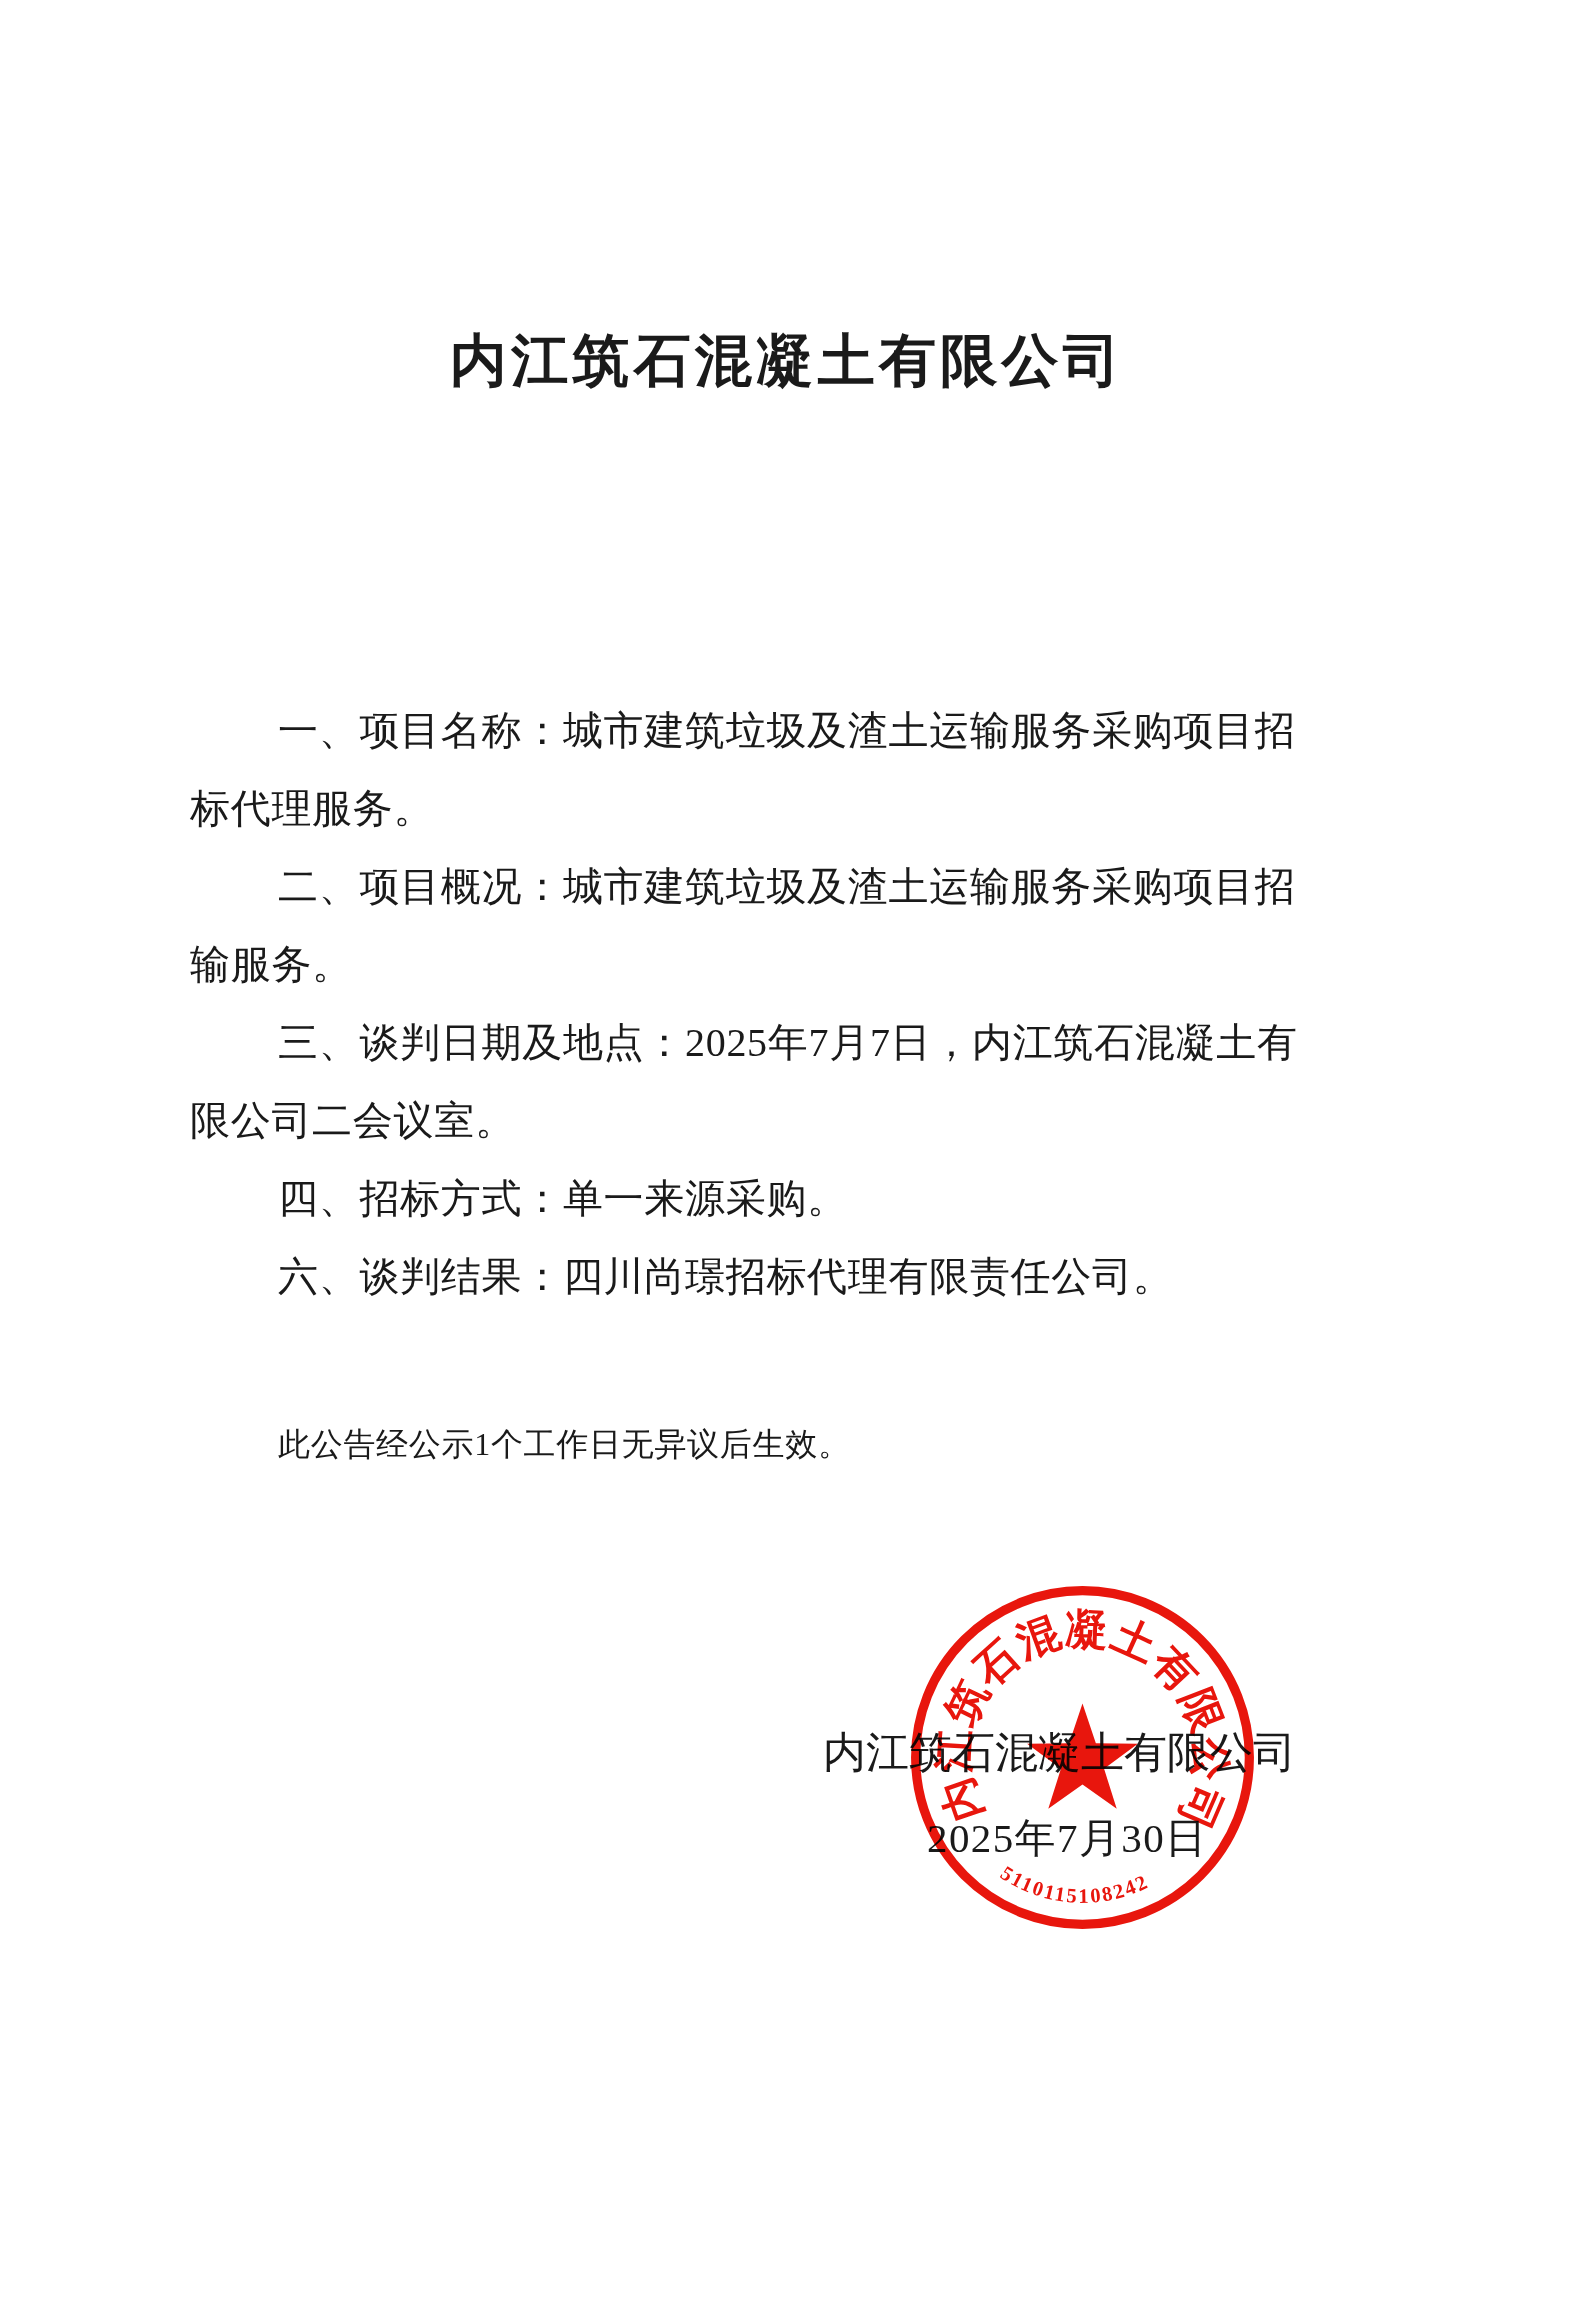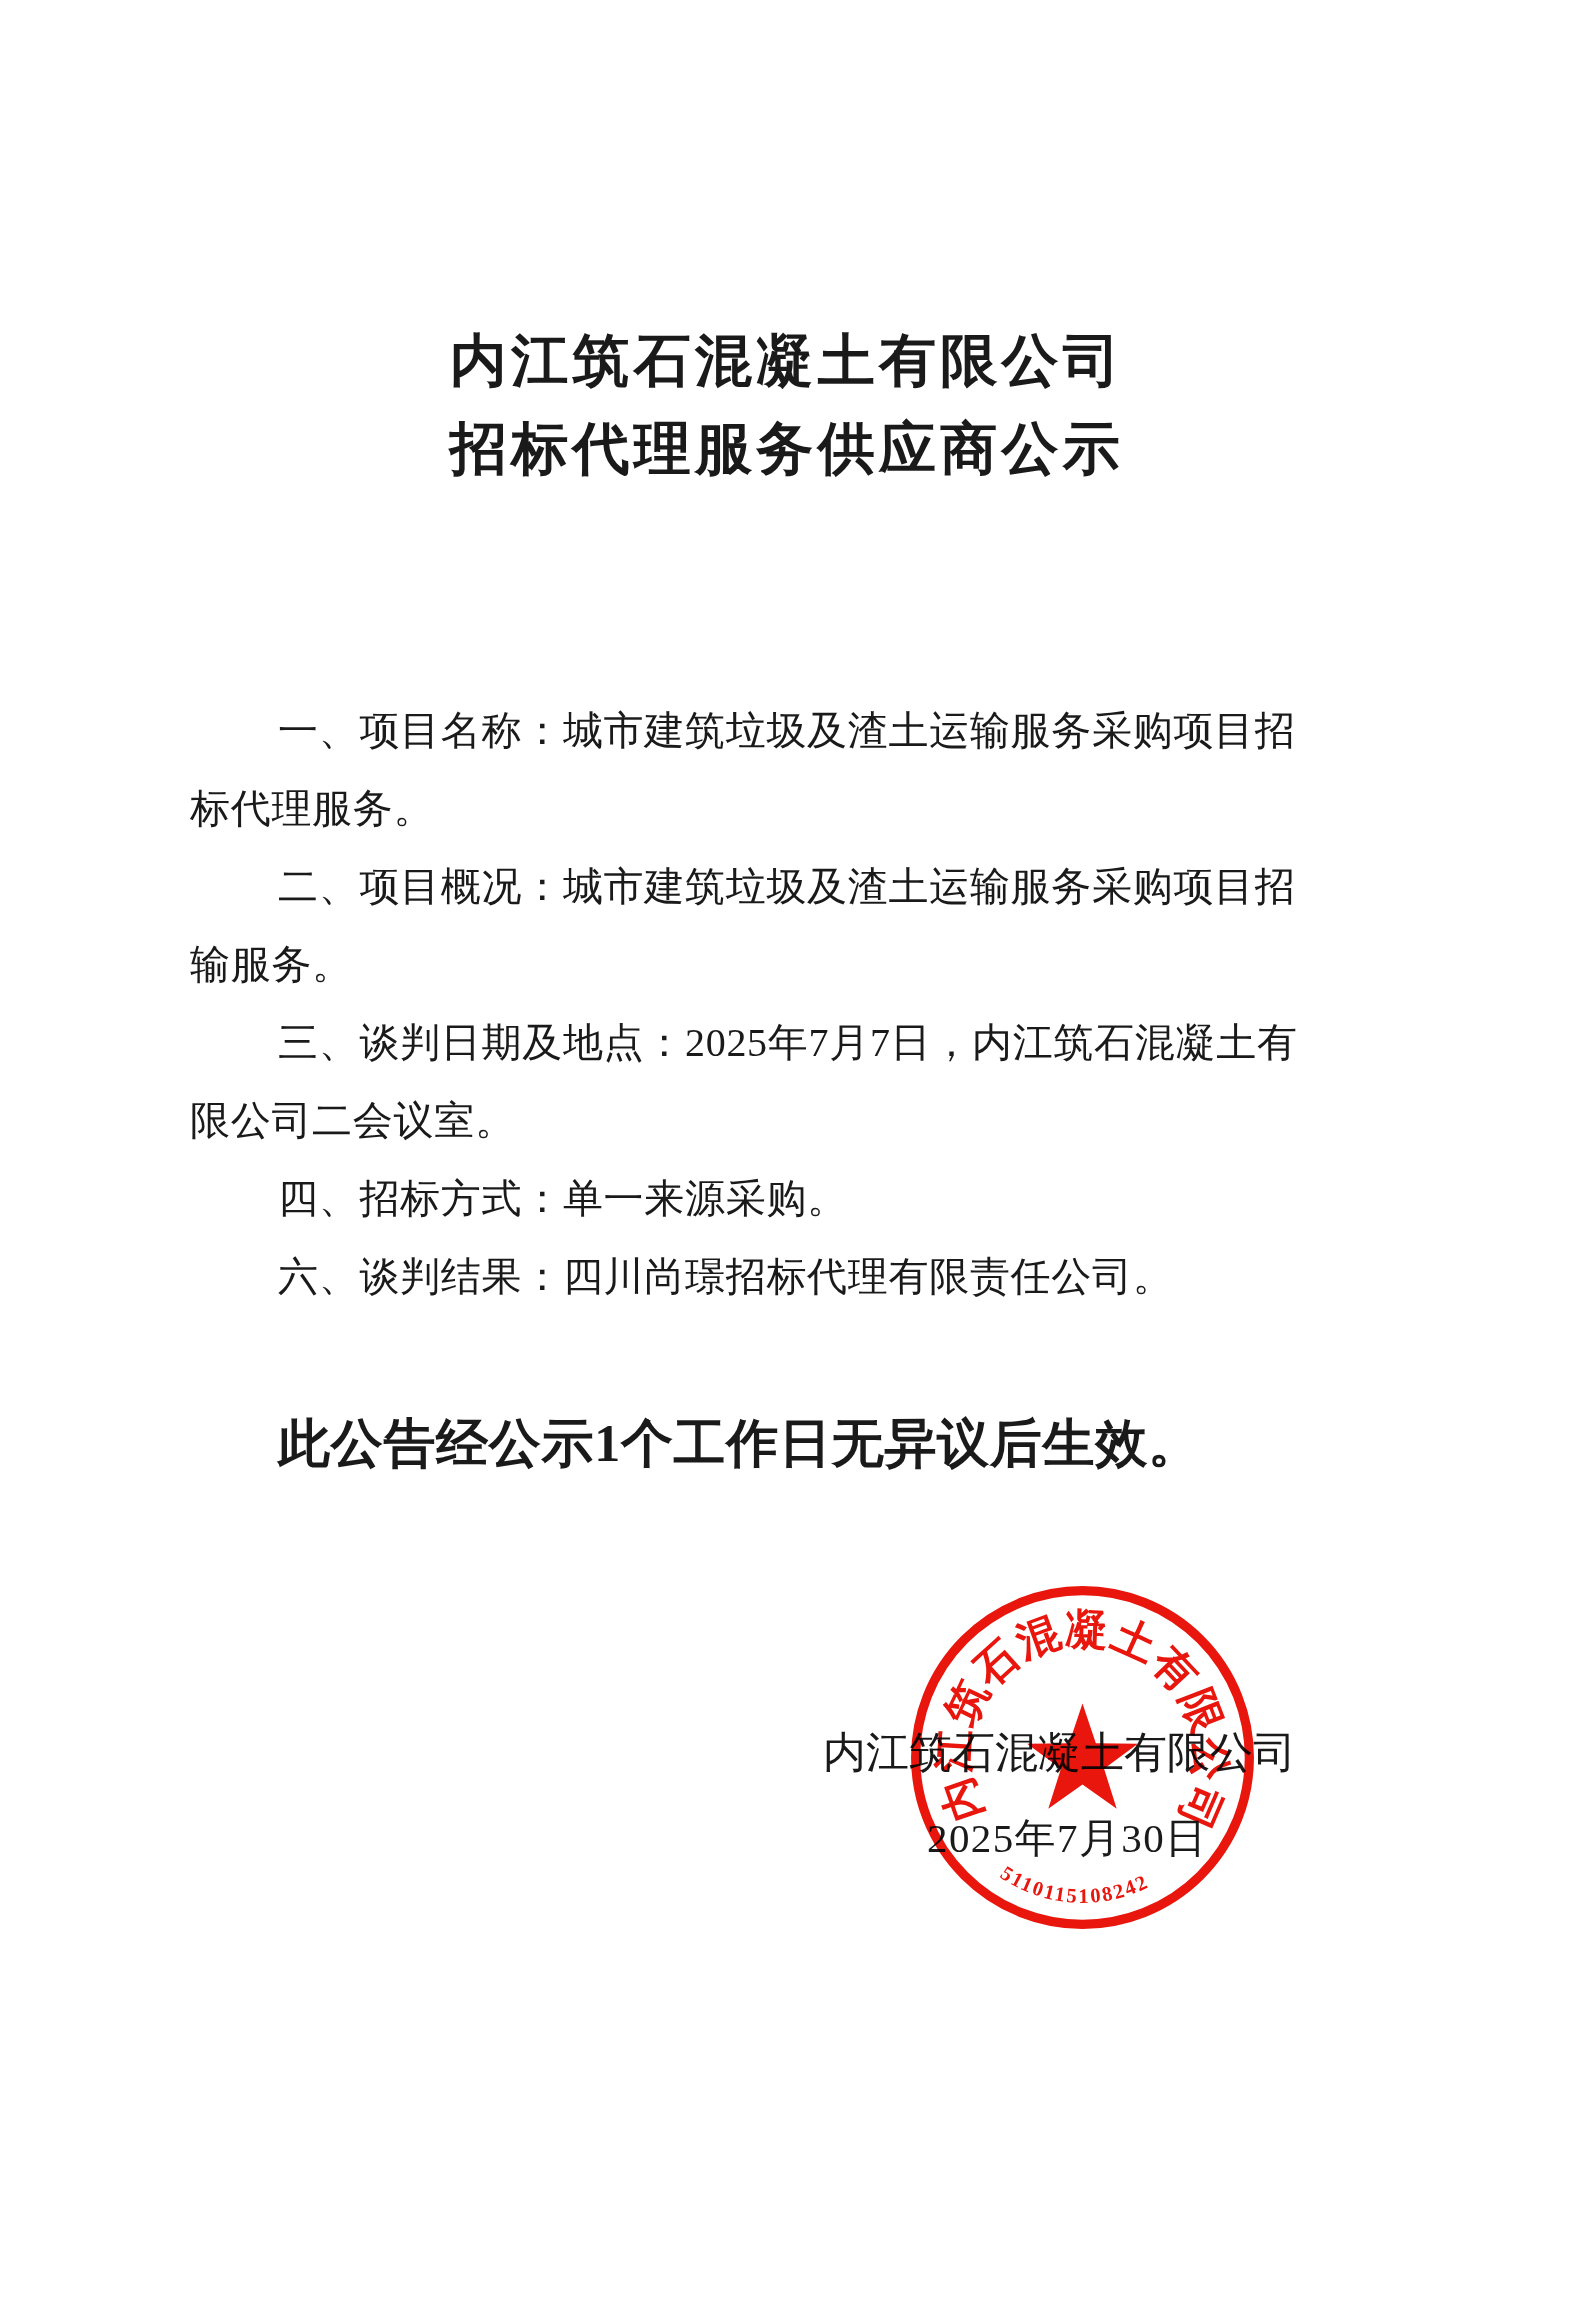--- a/index.html
+++ b/index.html
@@ -34,26 +34,25 @@
   }
   .body-line{
     font-size:40px;
     line-height:78px;
     letter-spacing:0.7px;
     white-space:nowrap;
   }
   .indent{ text-indent:88px; }
   .closing-line{
     margin-top:89px;
-    font-size:52px;
+    font-size:32px;
     line-height:78px;
     letter-spacing:0.7px;
     text-indent:88px;
     white-space:nowrap;
-    font-weight:bold;
   }
   .signature-company{
     position:absolute;
     top:1729px;
     left:823px;
     font-size:43px;
     line-height:47px;
     letter-spacing:0px;
     white-space:nowrap;
     z-index:2;
@@ -82,21 +81,20 @@
     font-weight:700;
   }
 </style>
 </head>
 <body>
 
 <div class="page">
 
   <div class="title-block">
     <div class="title-line">内江筑石混凝土有限公司</div>
-    <div class="title-line">招标代理服务供应商公示</div>
   </div>
 
   <div class="body-block">
     <div class="body-line indent">一、项目名称：城市建筑垃圾及渣土运输服务采购项目招</div>
     <div class="body-line">标代理服务。</div>
     <div class="body-line indent">二、项目概况：城市建筑垃圾及渣土运输服务采购项目招</div>
     <div class="body-line">输服务。</div>
     <div class="body-line indent">三、谈判日期及地点：2025年7月7日，内江筑石混凝土有</div>
     <div class="body-line">限公司二会议室。</div>
     <div class="body-line indent">四、招标方式：单一来源采购。</div>

